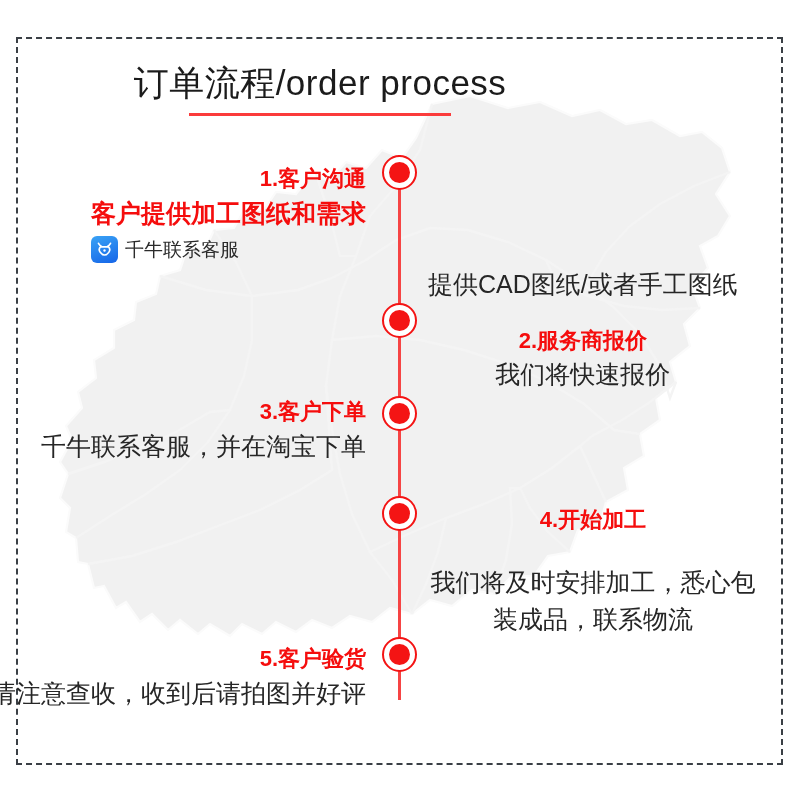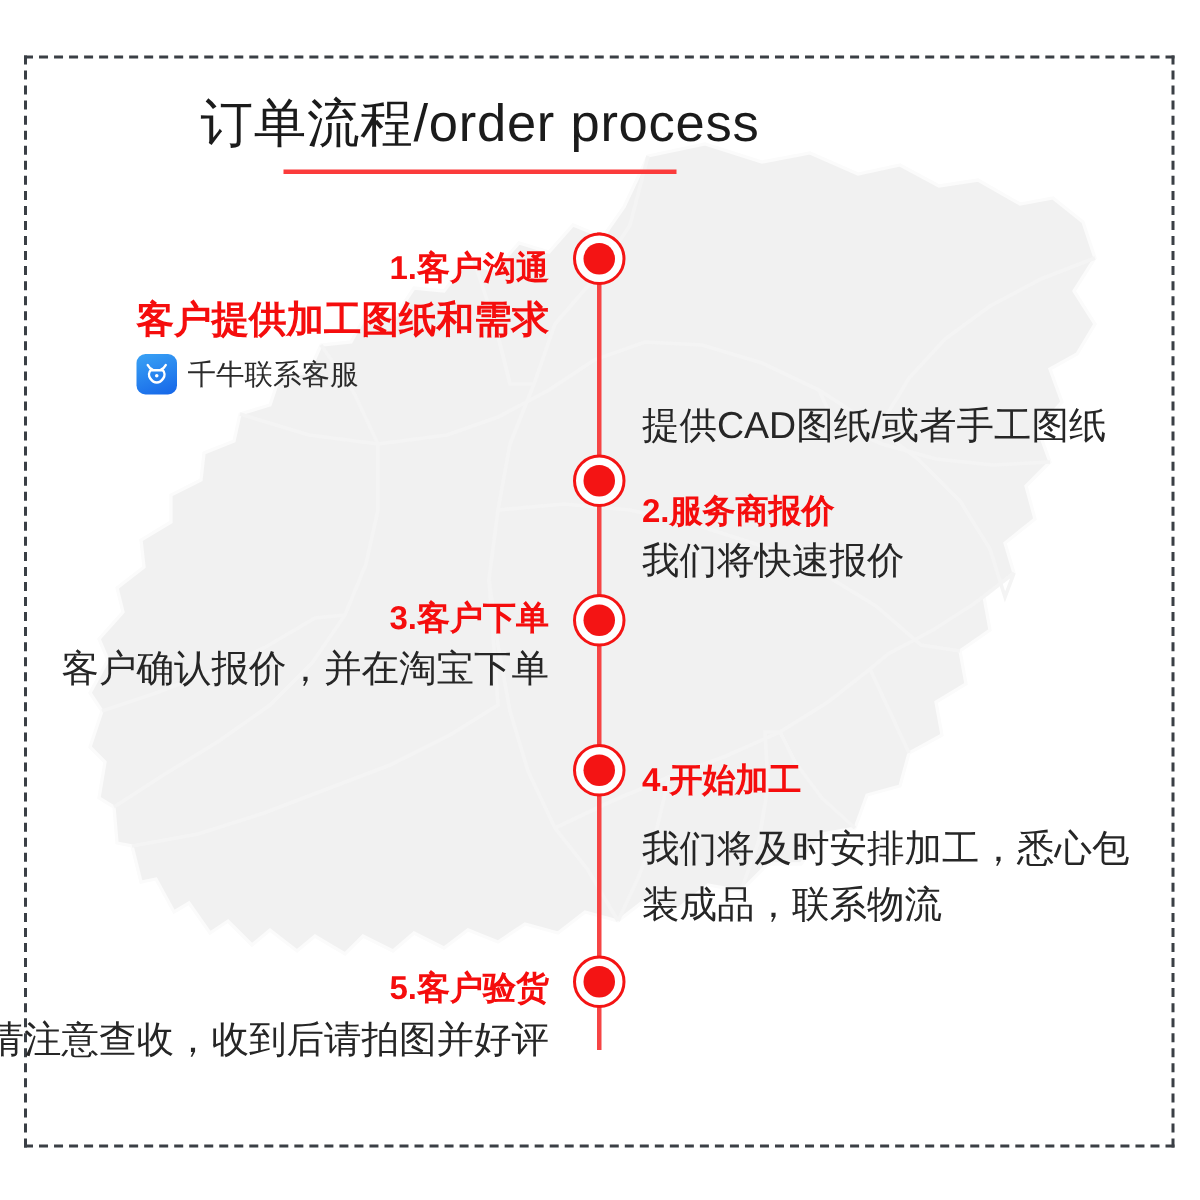--- a/index.html
+++ b/index.html
@@ -86,21 +86,21 @@
     border-radius:50%;
     background:#f41414;
   }
 
   
   .step {
     position:absolute;
     z-index:6;
   }
   .step.right-side { text-align:right; }
-  .step.left-side  { text-align:left; }
+  .step.left-side  { text-align:center; }
 
   .step-heading {
     color:#f50d0d;
     font-weight:bold;
     font-size:22px;
     line-height:1.45;
     white-space:nowrap;
   }
   .step-line {
     color:#262626;
@@ -241,25 +241,25 @@
   </div>
 
   <div id="step-2" class="step left-side">
     <div class="step-line" style="margin-bottom:21px;">提供CAD图纸/或者手工图纸</div>
     <div class="step-heading">2.服务商报价</div>
     <div class="step-line">我们将快速报价</div>
   </div>
 
   <div id="step-3" class="step right-side">
     <div class="step-heading">3.客户下单</div>
-    <div class="step-line">客户确认报价，并在淘宝下单</div>
+    <div class="step-line">千牛联系客服，并在淘宝下单</div>
   </div>
 
   <div id="step-4" class="step left-side">
-    <div class="step-heading" style="margin-bottom:12px;">4.开始加工</div>
+    <div class="step-heading" style="margin-bottom:28px;">4.开始加工</div>
     <div class="step-line wrap">我们将及时安排加工，悉心包装成品，联系物流</div>
   </div>
 
   <div id="step-5" class="step right-side">
     <div class="step-heading">5.客户验货</div>
     <div class="step-line">请注意查收，收到后请拍图并好评</div>
   </div>
 
 </div>
 

